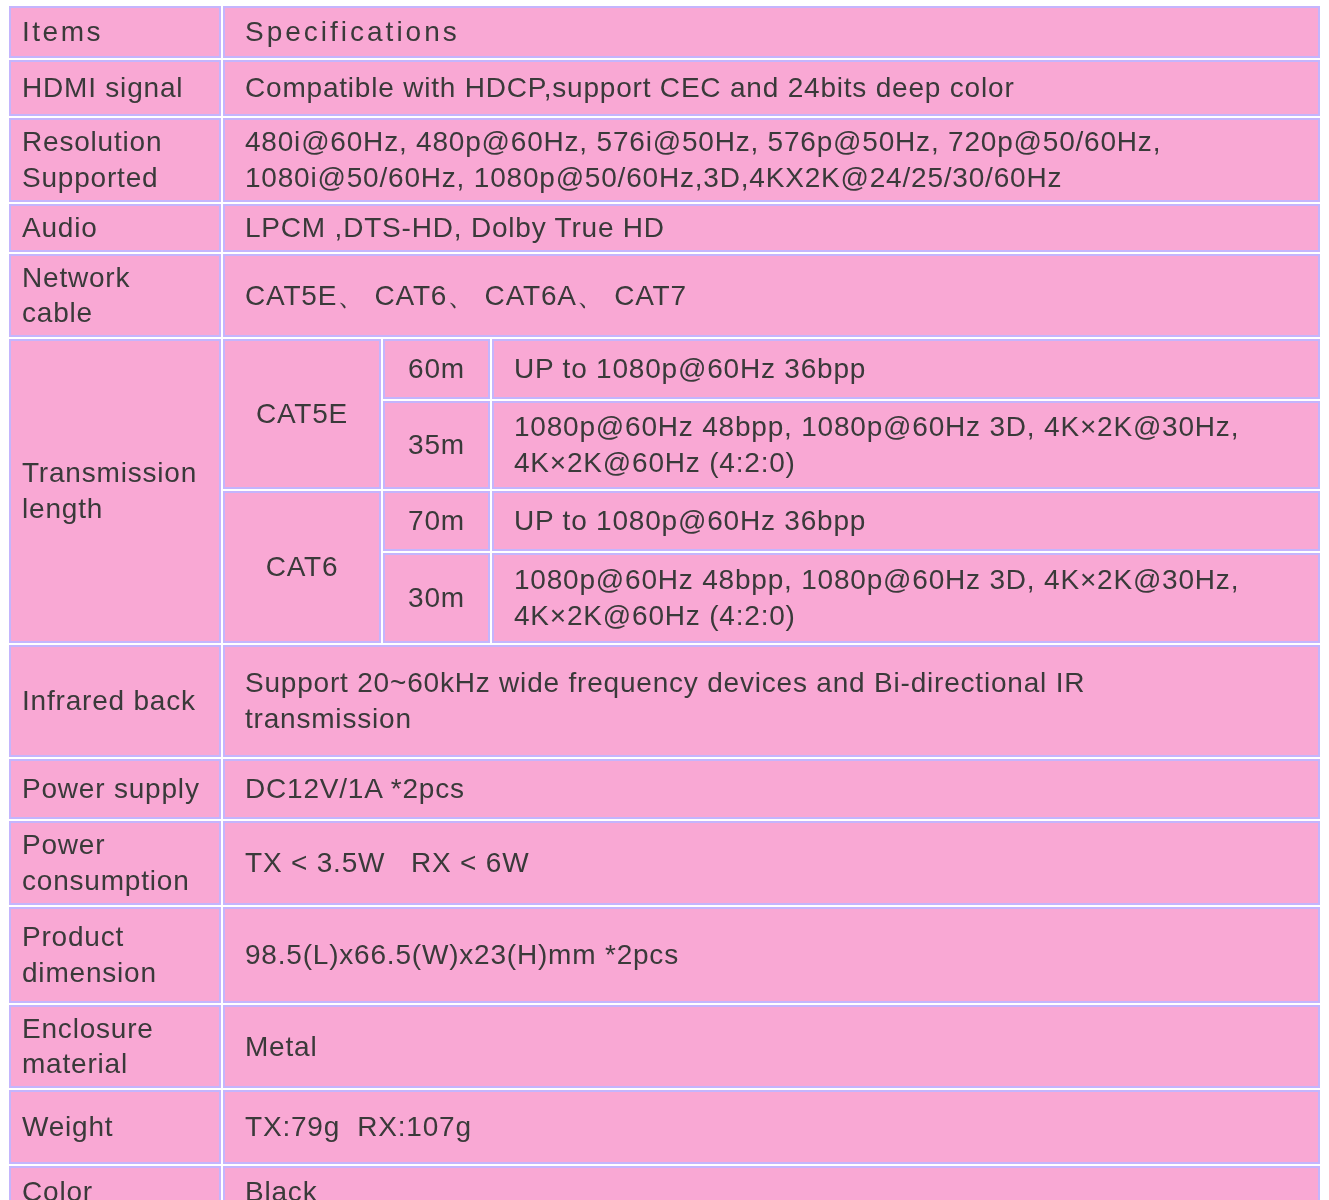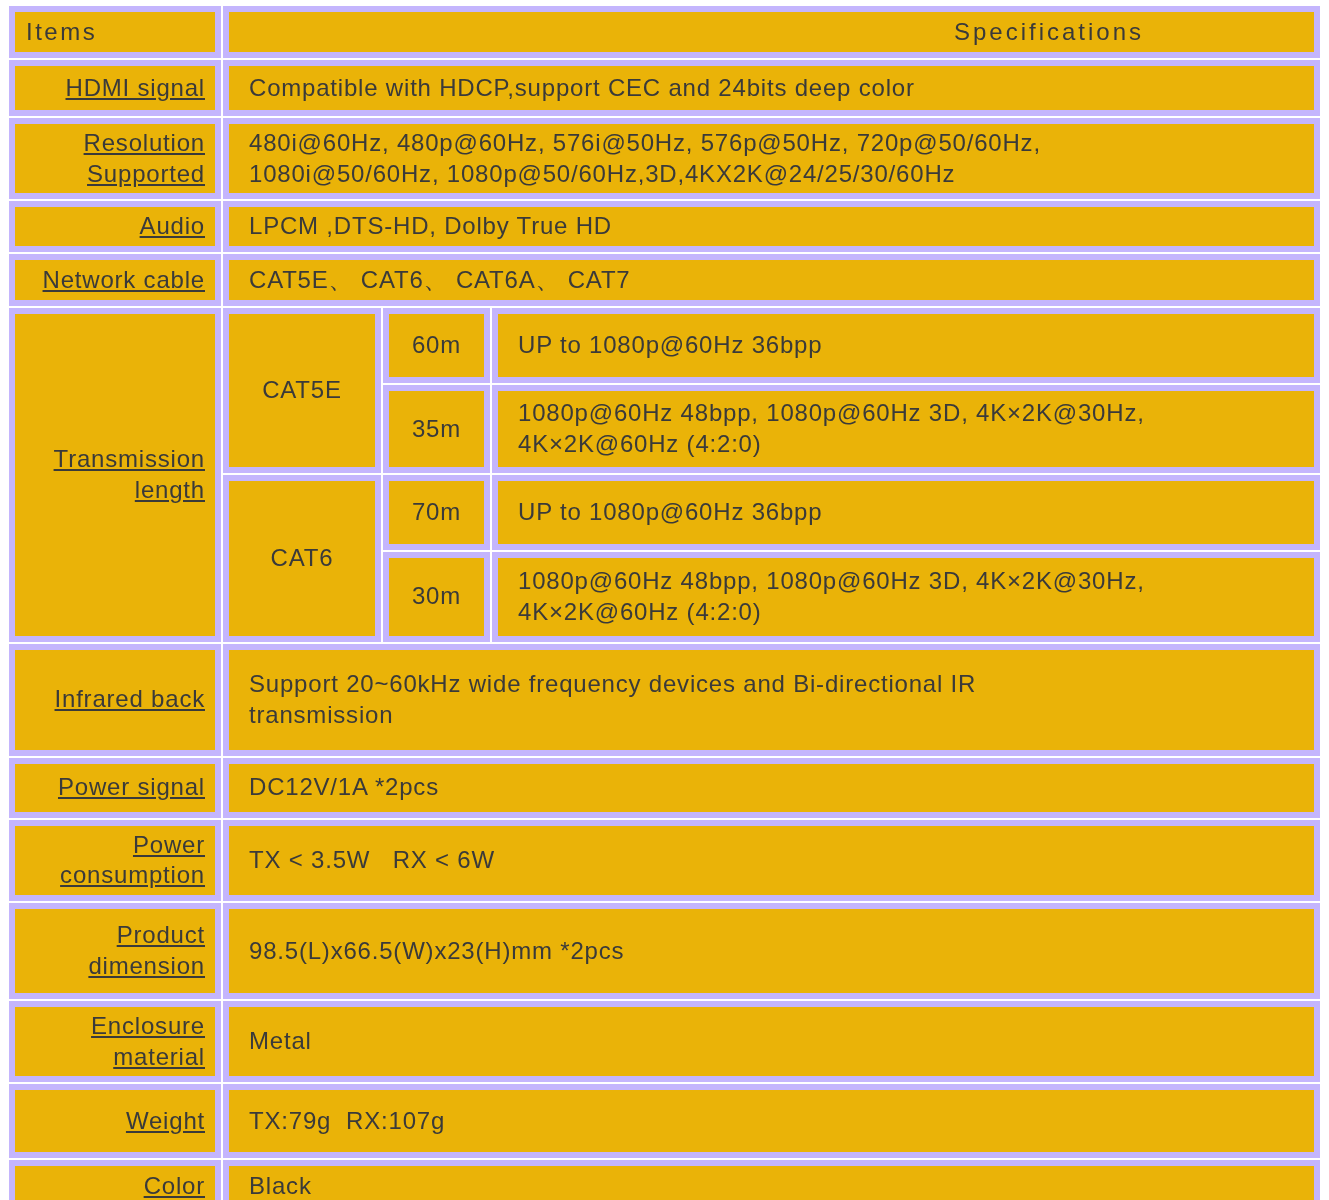--- a/index.html
+++ b/index.html
@@ -17,45 +17,44 @@
     overflow: hidden;
   }
   table.spec-table {
     border-collapse: separate;
     border-spacing: 2px;
     table-layout: fixed;
     width: 1315px;
     color: #3a3a3a;
   }
   td {
-    border: 6px solid #c4b5fd;
-    background: #eab308;
+    border: 2px solid #c4b5fd;
+    background: #f9a8d4;
     vertical-align: middle;
-    font-size: 24px;
+    font-size: 28px;
     letter-spacing: 0.8px;
     line-height: 1.28;
     white-space: pre-wrap;
     padding: 4px 10px 4px 20px;
     overflow: hidden;
   }
   td.lbl {
     padding: 4px 10px 4px 11px;
-    text-align: right;
-    text-decoration: underline;
+    text-align: left;
   }
   td.ctr {
     text-align: center;
-    padding: 16px 2px;
+    padding: 10px 2px;
   }
   td.hdr-items {
     padding: 4px 2px 4px 11px;
     letter-spacing: 2.5px;
   }
   td.hdr-spec {
-    text-align: right;
+    text-align: left;
     padding-right: 170px;
     letter-spacing: 3px;
   }
 </style>
 </head>
 <body>
 
 <div class="page">
   <table class="spec-table">
     <colgroup>
@@ -119,21 +118,21 @@
 4K×2K@60Hz (4:2:0)</td>
     </tr>
 
     <tr style="height:112px">
       <td class="lbl">Infrared back</td>
       <td colspan="3">Support 20~60kHz wide frequency devices and Bi-directional IR
 transmission</td>
     </tr>
 
     <tr style="height:60px">
-      <td class="lbl">Power signal</td>
+      <td class="lbl">Power supply</td>
       <td colspan="3">DC12V/1A *2pcs</td>
     </tr>
 
     <tr style="height:76px">
       <td class="lbl">Power
 consumption</td>
       <td colspan="3">TX &lt; 3.5W   RX &lt; 6W</td>
     </tr>
 
     <tr style="height:96px">

